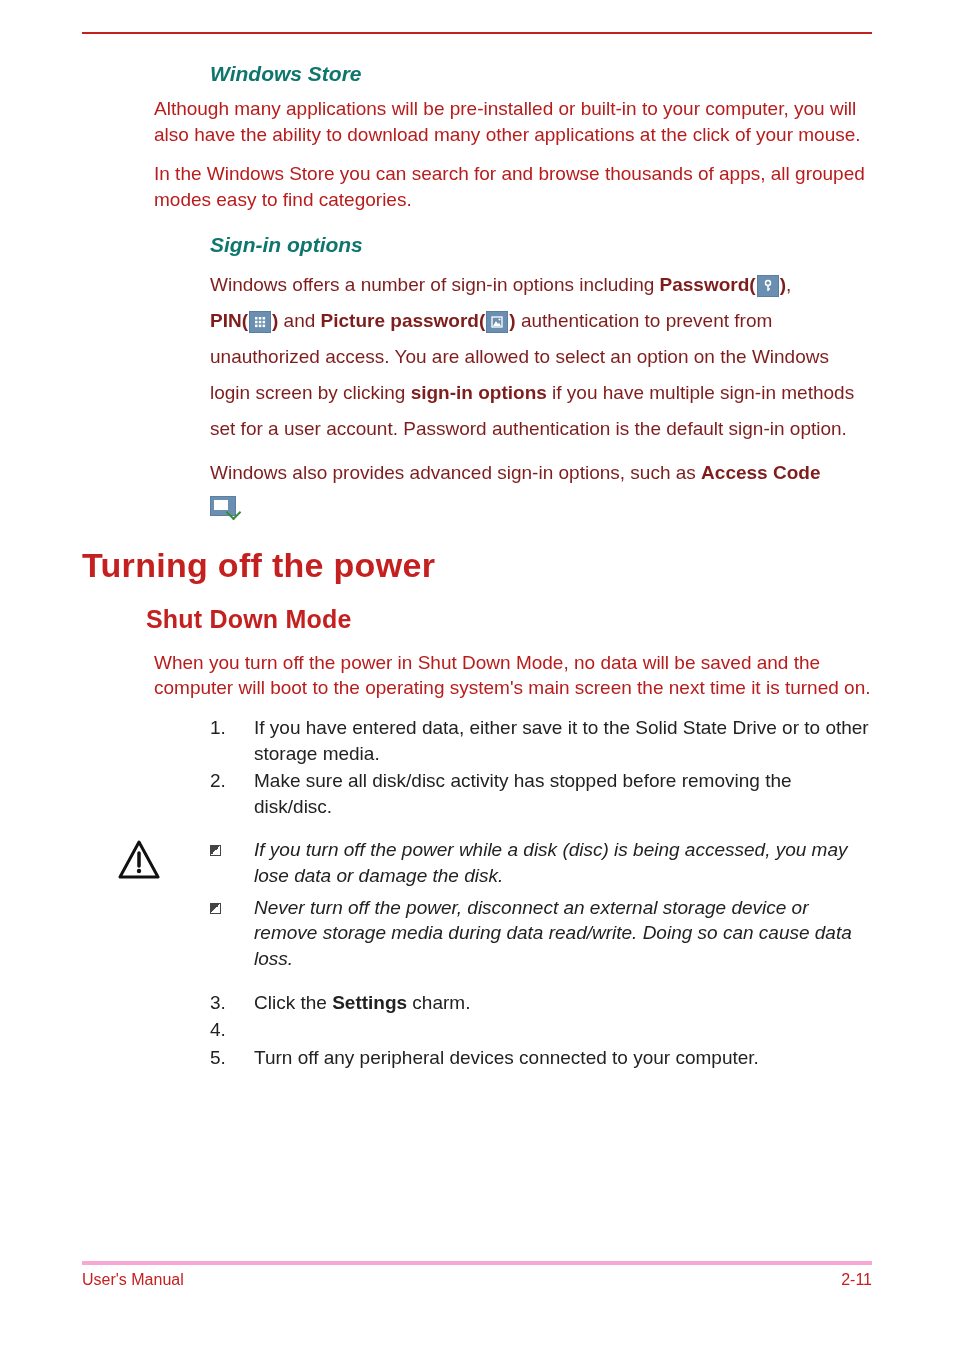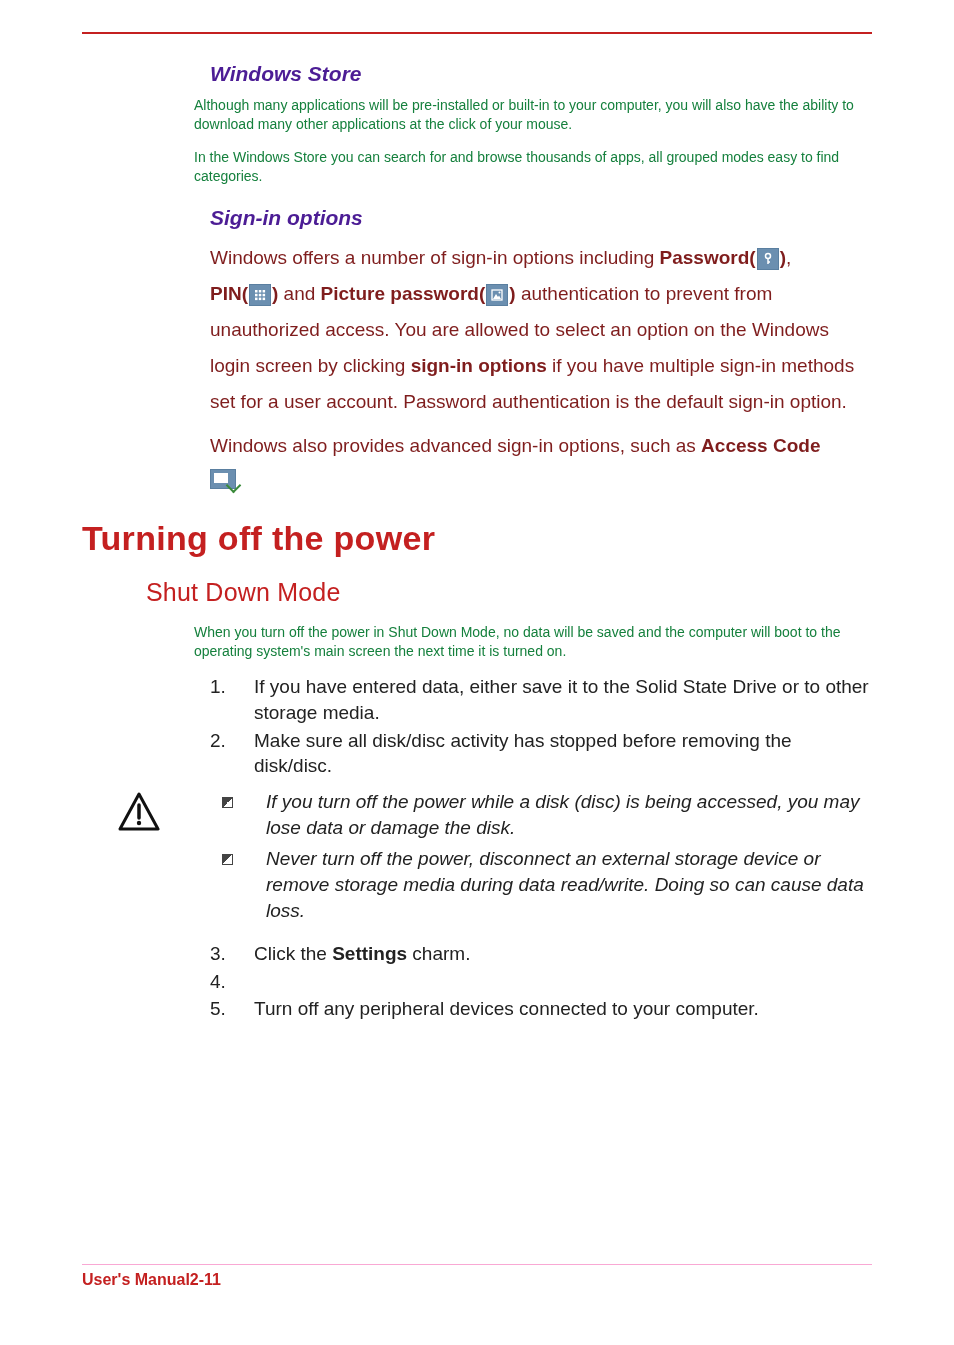--- a/index.html
+++ b/index.html
@@ -15,44 +15,44 @@
       position: relative;
     }
     .page {
       padding: 32px 82px 0 82px;
     }
     .top-line {
       border-top: 2.5px solid #c42020;
       margin-bottom: 28px;
     }
     .h3-red {
-      color: #4c1d95;
+      color: #0f766e;
       font-weight: bold;
       font-style: italic;
       font-size: 21px;
       margin-left: 128px;
       margin-bottom: 10px;
     }
     .body-text {
-      font-size: 14px;
-      color: #15803d;
+      font-size: 19px;
+      color: #b91c1c;
       line-height: 1.35;
-      margin-left: 112px;
+      margin-left: 72px;
       margin-bottom: 14px;
     }
     .h1-red {
       color: #c42020;
       font-weight: 900;
       font-size: 34px;
       margin-bottom: 14px;
       letter-spacing: 0.3px;
     }
     .h2-red {
       color: #c42020;
-      font-weight: 400;
+      font-weight: 700;
       font-size: 25px;
       margin-left: 64px;
       margin-bottom: 16px;
       margin-top: 20px;
       letter-spacing: 0.2px;
     }
     .bold {
       font-weight: bold;
     }
     .icon-box {
@@ -79,23 +79,22 @@
     }
     .ordered-list li {
       display: flex;
       margin-bottom: 2px;
     }
     .ordered-list .num {
       min-width: 44px;
     }
     .warning-section {
       display: flex;
-      margin-top: 10px;
+      margin-top: 18px;
       margin-bottom: 12px;
-      gap: 12px;
     }
     .warning-icon-wrap {
       width: 128px;
       padding-left: 36px;
       padding-top: 2px;
     }
     .warning-list {
       flex: 1;
       font-size: 19px;
       color: #222;
@@ -123,26 +122,26 @@
       color: #7f1d1d;
       line-height: 1.9;
       margin-left: 128px;
       margin-bottom: 10px;
     }
     .footer {
       position: absolute;
       bottom: 56px;
       left: 82px;
       right: 82px;
-      border-top: 1px solid #f9a8d4;
+      border-top: 4px solid #f9a8d4;
       padding-top: 6px;
       display: flex;
+      justify-content: space-between;
       font-size: 16px;
       color: #c42020;
-      font-weight: bold;
     }
     .signin-card-icon {
       display: inline-block;
       width: 26px;
       height: 20px;
       background: #6b8fb0;
       border: 1px solid #5a7fa0;
       vertical-align: middle;
       position: relative;
       margin-right: 4px;

